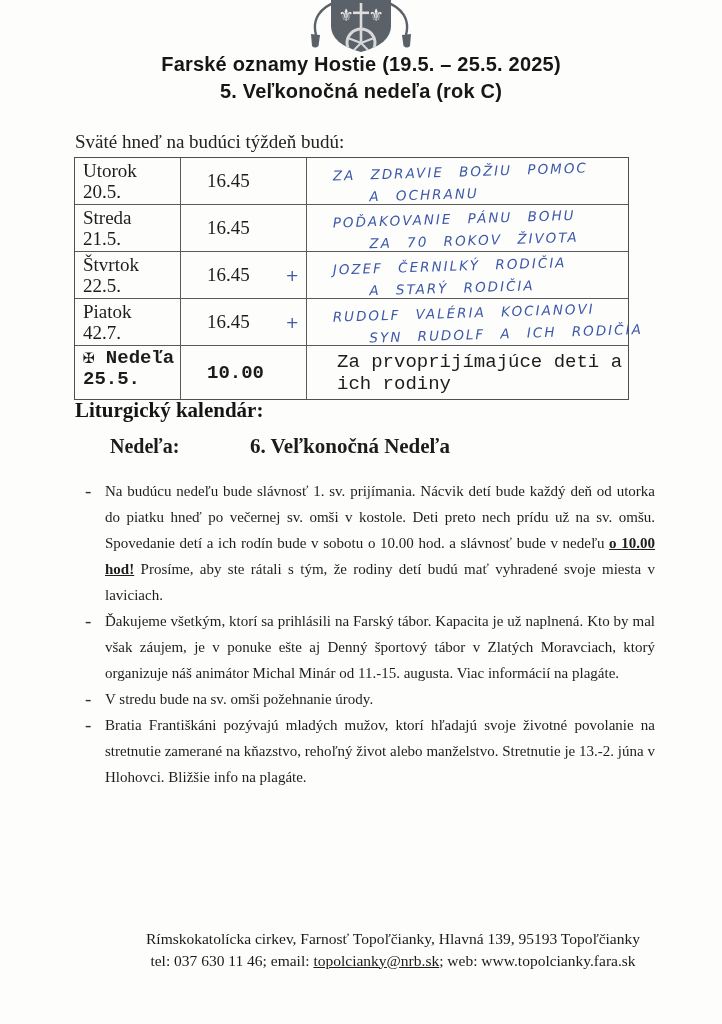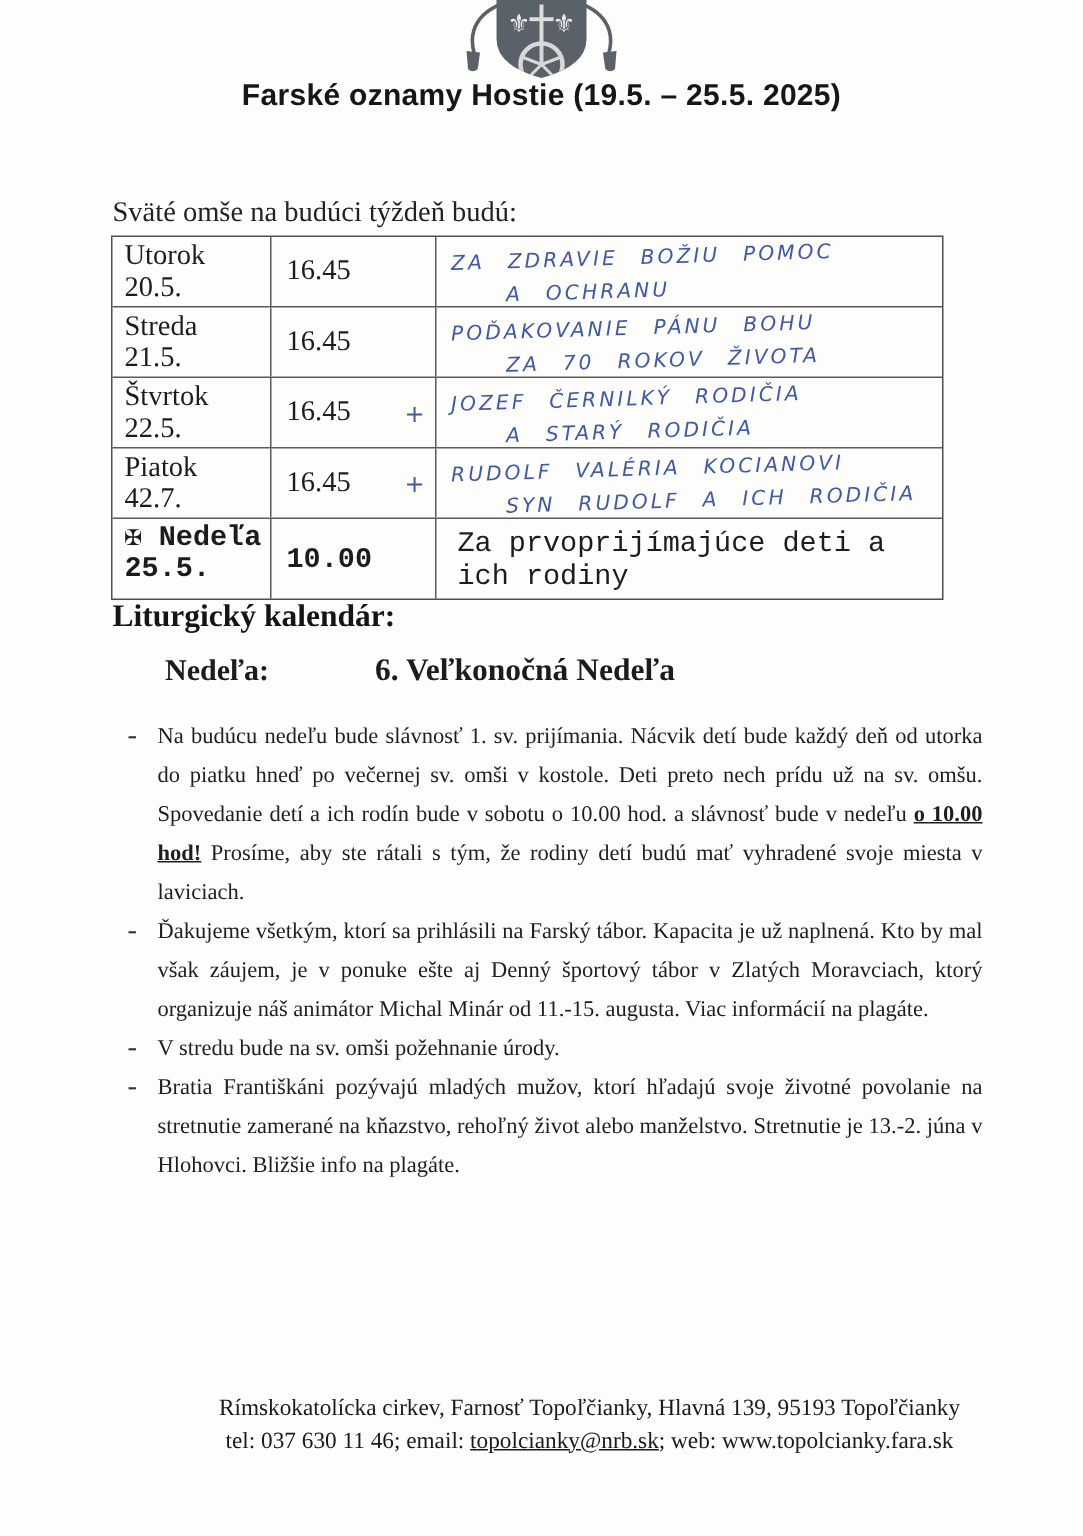--- a/index.html
+++ b/index.html
@@ -26,21 +26,21 @@
   .schedule-intro{
     position:absolute;left:75px;top:131px;
     font-size:19px;color:#222;
   }
   
   .mass-table{
     position:absolute;left:74px;top:157px;width:553px;
     border:1.6px solid #4f4f4f;
     background:transparent;
   }
-  .t-row{display:grid;grid-template-columns:106px 110px 1fr;height:46px;}
+  .t-row{display:grid;grid-template-columns:106px 110px 1fr;height:46px;gap:16px;}
   .t-row.last{height:53px;font-family:Liberation Mono, monospace;}
   .t-row + .t-row{border-top:1.4px solid #5a5a5a;}
   .cell{position:relative;}
   .c-day{border-right:1.4px solid #5a5a5a;padding:2px 0 0 8px;font-size:19px;line-height:21px;}
   .c-time{border-right:1.4px solid #5a5a5a;display:flex;align-items:center;padding-left:10px;font-size:19px;}
   .c-int{overflow:visible;}
   .bold{font-weight:bold;}
   .printed-int{display:flex;align-items:center;height:100%;padding-left:14px;font-size:19px;}
   
   .hw{
@@ -107,22 +107,23 @@
         <rect x="60.7" y="5" width="2.6" height="41" fill="#dedede"></rect>
         <rect x="54" y="13.5" width="16" height="2.6" fill="#dedede"></rect>
 
         <circle cx="62" cy="45" r="14" fill="none" stroke="#d8d8d8" stroke-width="3"></circle>
         <path d="M62,45 L62,31 M62,45 L49,40 M62,45 L75,40 M62,45 L52,55 M62,45 L72,55" stroke="#d8d8d8" stroke-width="2"></path>
       </g>
     </svg>
   </div>
 
   <div class="title-line t1">Farské oznamy Hostie  (19.5. – 25.5. 2025)</div>
-
-  <div class="schedule-intro">Sväté omše na budúci týždeň budú:</div>
+  <div class="title-line t2">5. Veľkonočná nedeľa (rok C)</div>
+
+  <div class="schedule-intro">Sväté hneď na budúci týždeň budú:</div>
 
   <div class="mass-table" id="schedule-body">
       <div class="t-row">
         <div class="cell c-day">
           <div>Utorok</div>
           <div>20.5.</div>
         </div>
         <div class="cell c-time">
           <span>16.45</span>
         </div>

